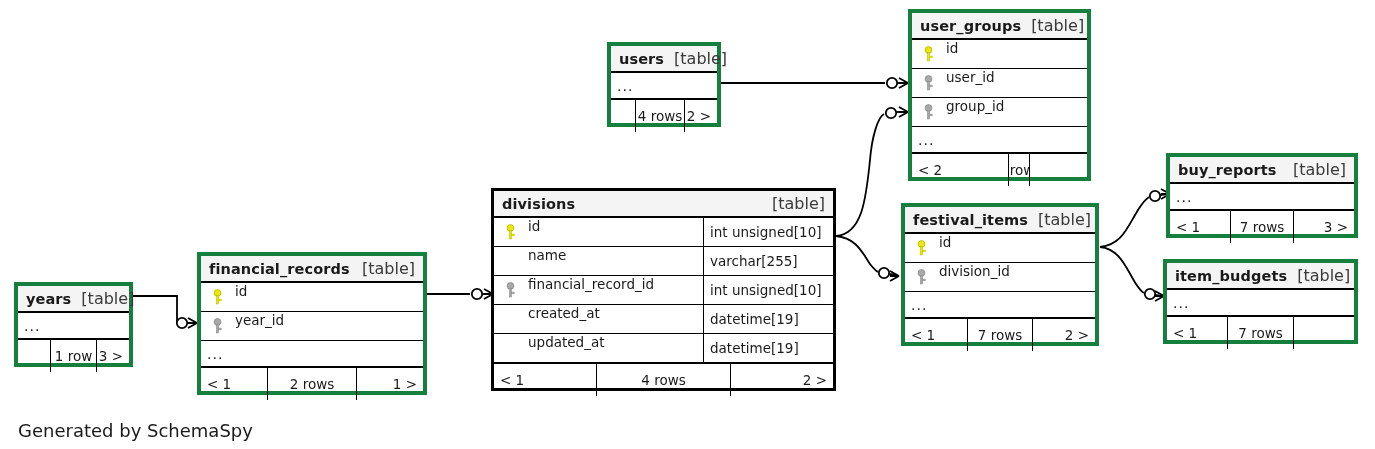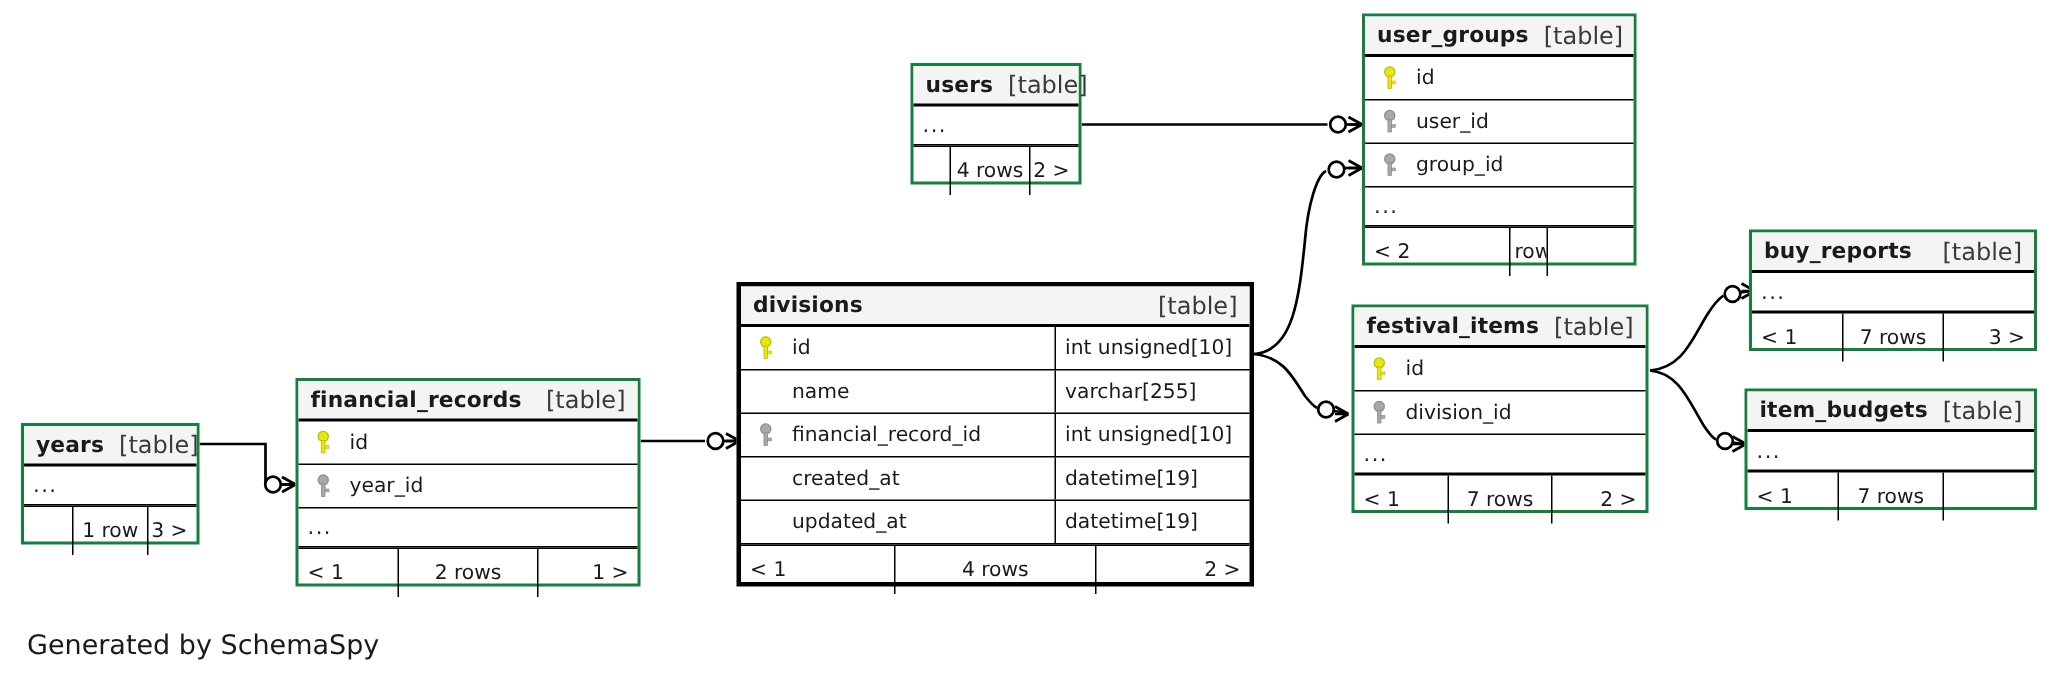--- a/index.html
+++ b/index.html
@@ -24,21 +24,21 @@
   svg#edges {
     position: absolute;
     left: 0; top: 0;
     width: 1375px;
     height: 449px;
     pointer-events: none;
   }
   .table-node {
     position: absolute;
     background: #ffffff;
-    border: 2px solid #15803d;
+    border: 4px solid #15803d;
     box-sizing: border-box;
     z-index: 5;
   }
   .table-node.focus {
     border: 3px solid #000000;
   }
   .tbl-header {
     background: #f4f4f4;
     border-bottom: 2px solid #000000;
     display: flex;
@@ -64,21 +64,20 @@
     display: flex;
     align-items: center;
     height: 29px;
     box-sizing: border-box;
     border-bottom: 1px solid #000000;
     font-size: 13.5px;
   }
   .col-row:last-child { border-bottom: none; }
   .col-left {
     display: flex;
-    align-items: center;
     flex: 1 1 auto;
     min-width: 0;
     height: 100%;
     padding-left: 6px;
     box-sizing: border-box;
   }
   .col-type {
     flex: 0 0 auto;
     height: 100%;
     display: flex;

